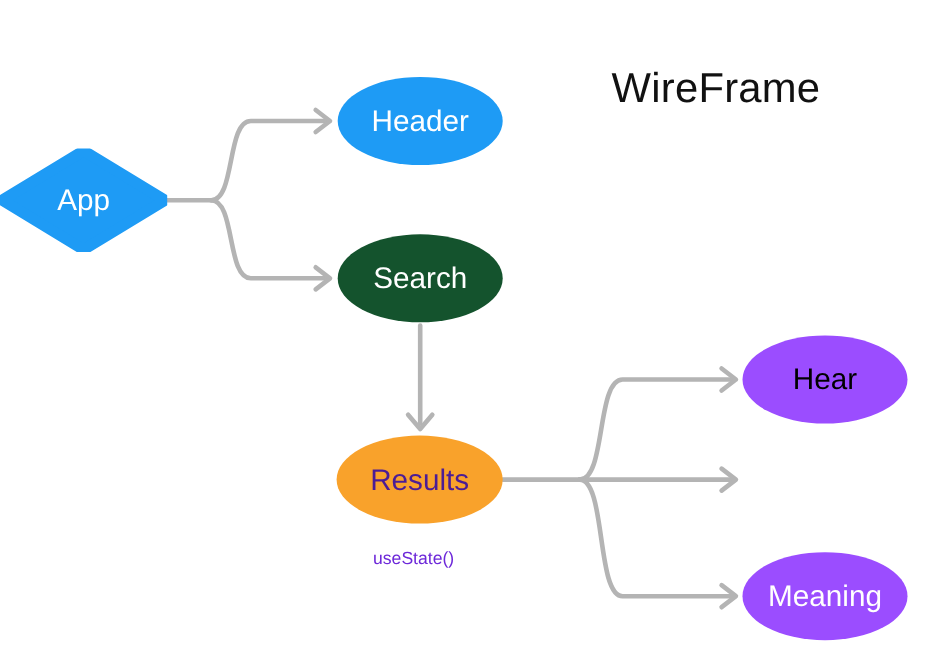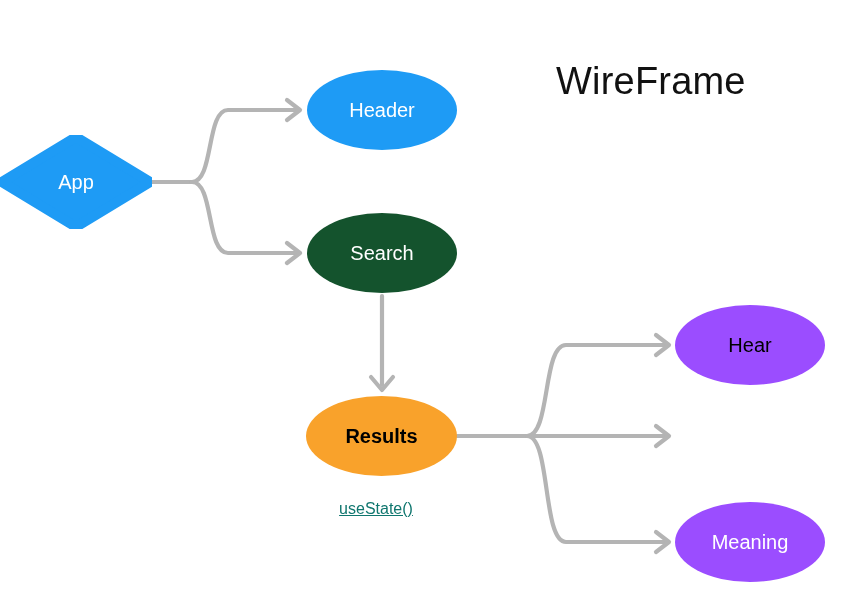--- a/index.html
+++ b/index.html
@@ -77,21 +77,21 @@
   .n-phonetics {
     left: 675px; top: 404px;
     width: 150px; height: 80px;
   }
   .n-meaning {
     left: 675px; top: 502px;
     width: 150px; height: 80px; align-items: center;
   }
   
   .txt-regular {
-    font-size: 20px;
+    font-size: 27px;
     font-weight: 400;
   }
   .txt-bold-small {
     font-size: 19px;
     font-weight: 700;
     letter-spacing: 0.1px;
   }
   .title {
     position: absolute;
     left: 556px;
@@ -103,23 +103,22 @@
     letter-spacing: 0.2px;
   }
   .annotation {
     position: absolute;
     left: 322px;
     top: 500px;
     width: 108px;
     text-align: center;
     font-size: 16px;
     font-weight: 400;
-    color: #0f766e;
+    color: #6d28d9;
     white-space: nowrap;
-    text-decoration: underline;
   }
 </style>
 </head>
 <body>
 
 <div id="canvas">
 
   <svg id="edges" viewBox="0 0 842 595" width="842" height="595" xmlns="http://www.w3.org/2000/svg">
     <g fill="none" stroke="#b4b4b4" stroke-width="4.2" stroke-linecap="round" stroke-linejoin="round">
 
@@ -159,21 +158,21 @@
 
   <div class="node node-ellipse n-header" style="background:#1e9bf5;">
     <span class="node-label txt-regular" style="color:#ffffff;">Header</span>
   </div>
 
   <div class="node node-ellipse n-search" style="background:#14532d;">
     <span class="node-label txt-regular" style="color:#ffffff;">Search</span>
   </div>
 
   <div class="node node-ellipse n-results" style="background:#f9a22b;">
-    <span class="node-label txt-regular" style="color:#000000;font-weight:bold;">Results</span>
+    <span class="node-label txt-regular" style="color:#4c1d95;">Results</span>
   </div>
 
   <div class="annotation">useState()</div>
 
   <div class="node node-ellipse n-hear" style="background:#9b4dff;">
     <span class="node-label txt-regular" style="color:#000000;">Hear</span>
   </div>
 
 
   <div class="node node-ellipse n-meaning" style="background:#9b4dff;">

